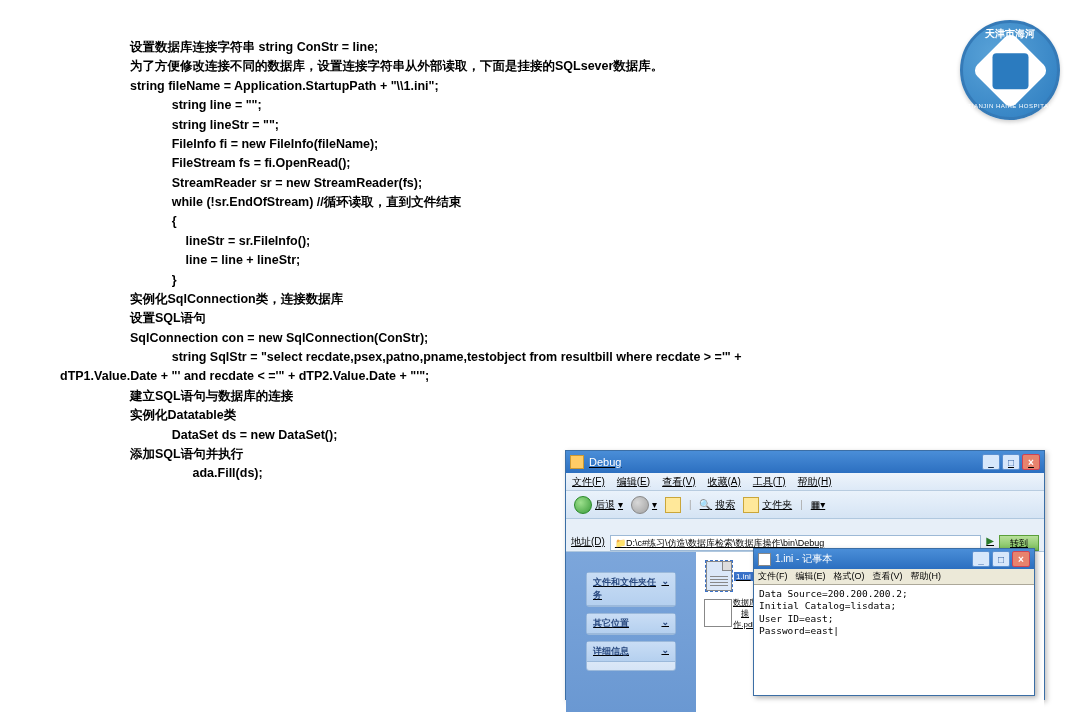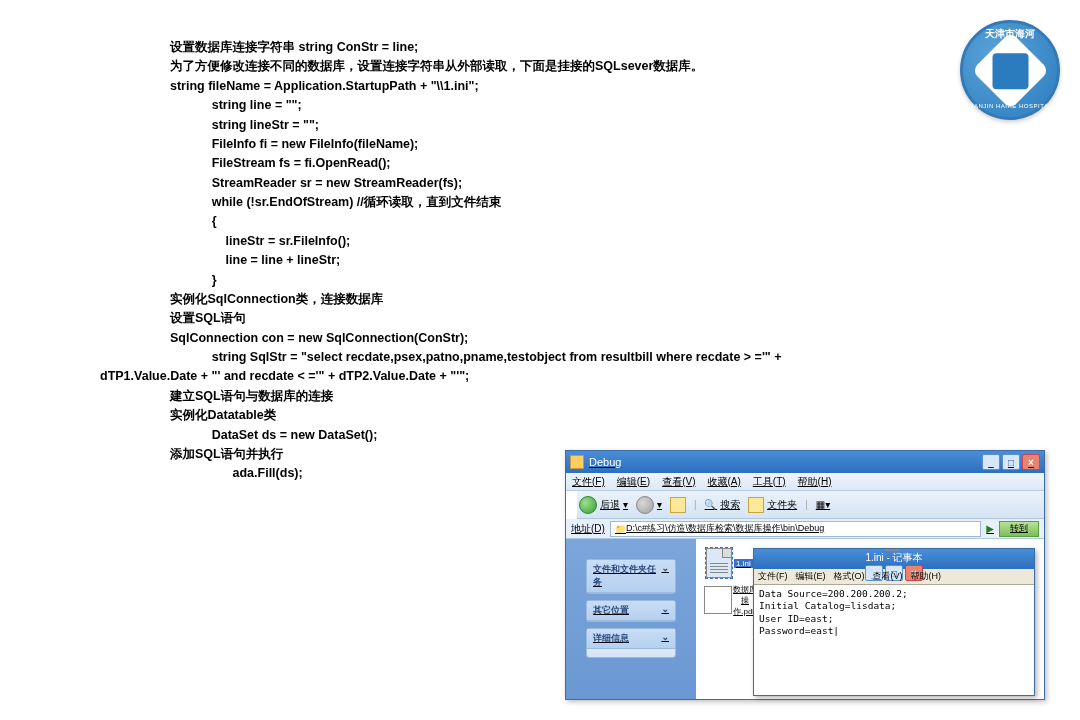--- a/index.html
+++ b/index.html
@@ -65,21 +65,20 @@
       text-align: center;
       color: #fff;
       font-size: 6px;
       letter-spacing: 0.5px;
     }
     .content {
       padding: 38px 40px 0 130px;
       line-height: 1.55;
       font-size: 12.5px;
       font-weight: bold;
-      margin-left: 40px;
     }
     .content p { white-space: pre; }
 
     
     .explorer {
       position: absolute;
       left: 565px;
       top: 450px;
       width: 480px;
       height: 250px;
@@ -112,35 +111,33 @@
       padding: 0 6px;
       gap: 12px;
       color: #000;
     }
     .exp-toolbar {
       height: 28px;
       background: linear-gradient(#eaf2fb,#d5e4f4);
       border-bottom: 1px solid #b0c8df;
       display: flex;
       align-items: center;
-      padding: 0 2px;
+      padding: 0 8px;
       gap: 8px;
-      margin-left: 11px;
     }
     .tbtn { display:flex; align-items:center; gap:3px; color:#000; }
     .ticon-g { width:18px; height:18px; border-radius:50%; background: radial-gradient(circle at 35% 35%, #9de08d, #3a9b3a); border:1px solid #2a8a2a;}
     .ticon-g.grey { background: radial-gradient(circle at 35% 35%, #d8d8d8, #a0a0a0); border-color:#888;}
     .ticon-s { width:16px; height:16px; background:#ffe89a; border:1px solid #caa63a;}
     .exp-addr {
       height: 20px;
       background:#e7eff8;
       border-bottom:1px solid #b0c8df;
       display:flex;
-      align-items:center;
-      padding:0 5px;
+      padding:16px 5px;
       gap:5px;
     }
     .addr-input{ flex:1; background:#fff; border:1px solid #9db9d6; height:16px; display:flex; align-items:center; padding:0 4px; color:#000; font-size:9px;}
     .goto-btn{ width:40px; height:16px; background:linear-gradient(#b8e09a,#7abf5a); border:1px solid #5a9f3a; color:#000; display:flex; align-items:center; justify-content:center; font-size:9px;}
     .exp-body { display:flex; height: calc(100% - 88px); }
     .exp-side {
       width: 130px;
       background: linear-gradient(#7ca6db,#6a98d2);
       padding: 20px;
       display:flex; flex-direction:column; gap:6px;
@@ -167,21 +164,21 @@
       position: absolute;
       left: 753px;
       top: 548px;
       width: 282px;
       height: 148px;
       border:1px solid #3b6ea5;
       background:#fff;
       box-shadow:2px 2px 5px rgba(0,0,0,0.3);
       font-size:10px;
     }
-    .np-title{ height:20px; background:linear-gradient(#4a8ed8,#2c6fc0); color:#fff; display:flex; align-items:center; padding:0 4px;flex-direction:column;}
+    .np-title{ height:20px; background:linear-gradient(#4a8ed8,#2c6fc0); color:#fff; display:flex; align-items:center; padding:0 4px;}
     .np-title .nicon{width:13px;height:13px;background:#fff;border:1px solid #888;margin-right:4px;}
     .np-menu{ height:16px; background:#ece9d8; border-bottom:1px solid #aca899; display:flex; align-items:center; padding:0 4px; gap:8px; color:#000; font-size:9px;}
     .np-body{ padding:3px 5px; font-family:"SimSun",monospace; font-size:9.5px; color:#000; line-height:1.3; white-space:pre;}
   </style>
 </head>
 <body>
 
 <div class="logo">
   <div class="logo-circle">
     <div class="logo-text-top">天津市海河</div>

